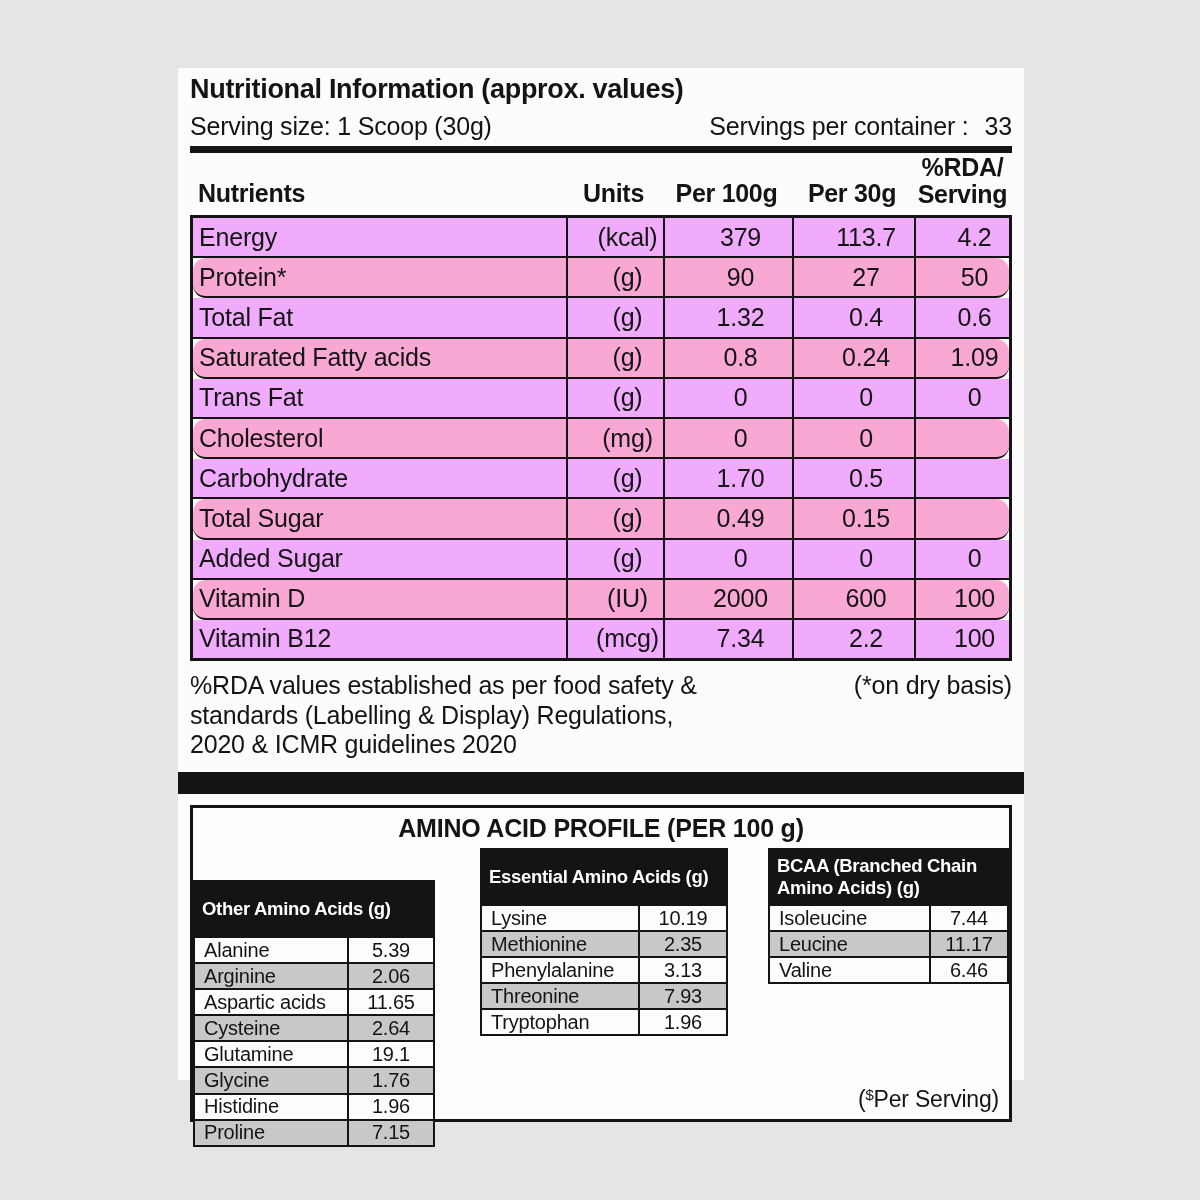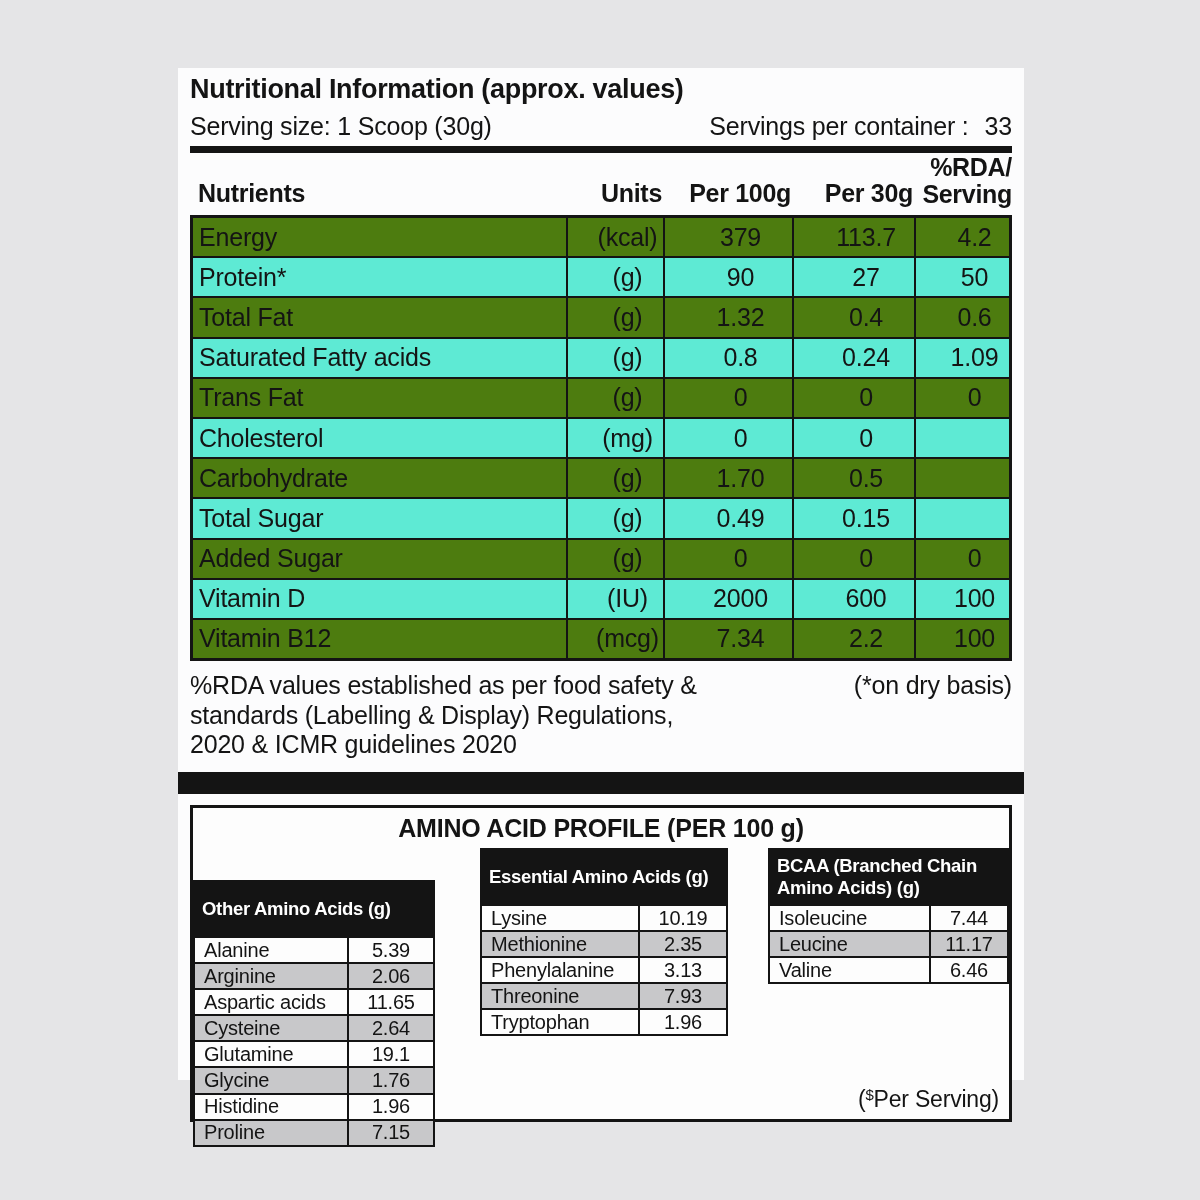--- a/index.html
+++ b/index.html
@@ -24,33 +24,33 @@
   }
   .spc{display:flex;gap:16px;}
   .thick-rule{
     position:absolute;left:12px;top:78px;width:822px;height:7px;background:#141414;
   }
   .col-headers{
     position:absolute;left:12px;top:84px;width:822px;height:59px;
     display:grid;grid-template-columns:375px 97px 129px 122px auto;
     align-items:end;font-weight:700;font-size:25px;letter-spacing:-0.3px;
   }
-  .ch{text-align:right;padding-bottom:3px;}
+  .ch{text-align:center;padding-bottom:3px;}
   .ch-name{text-align:left;padding-left:8px;}
   .ch-rda{line-height:27px;}
   .ntable{
     position:absolute;left:12px;top:147px;width:822px;
     border:3px solid #141414;box-sizing:border-box;background:#fdfdfd;
   }
   .nrow{
     display:grid;grid-template-columns:375px 97px 129px 122px auto;
-    height:38.2px;border-bottom:2.5px solid #141414;background:#4d7c0f;
+    height:38.2px;border-bottom:2.5px solid #141414;background:#f0abfc;
   }
   .nrow:last-child{border-bottom:none;}
-  .nrow.shaded{background:#5eead4;}
+  .nrow.shaded{background:#f9a8d4;border-radius:13px;}
   .ncell{
     display:flex;align-items:center;justify-content:center;
     font-size:25px;letter-spacing:-0.2px;
     border-right:2.5px solid #141414;overflow:hidden;padding-left:24px;
   }
   .nname{justify-content:flex-start;padding-left:6px;}
   .nlast{border-right:none;}
   .footnote-wrap{
     position:absolute;left:12px;top:603px;width:822px;
     display:flex;justify-content:space-between;

